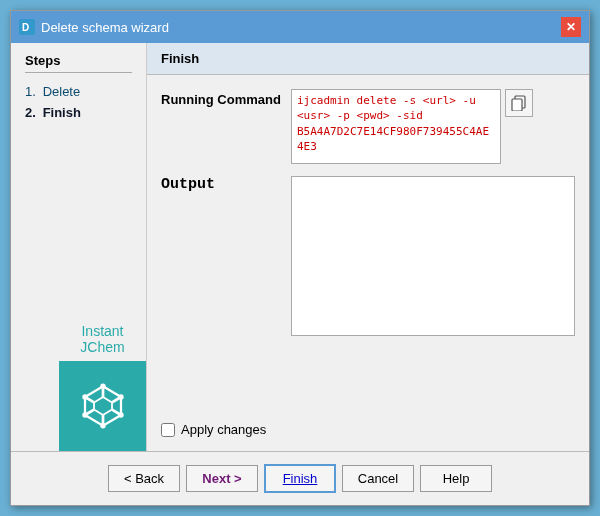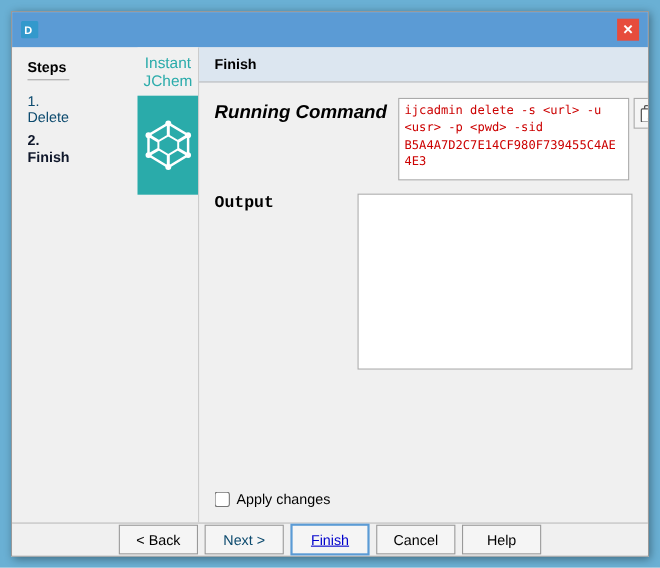--- a/index.html
+++ b/index.html
@@ -57,25 +57,25 @@
       align-items: center;
       justify-content: center;
       font-weight: bold;
     }
     .dialog-body {
       display: flex;
       flex: 1;
       overflow: hidden;
     }
     .sidebar {
-      width: 170px;
+      width: 136px;
       background: #f0f0f0;
       border-right: 1px solid #ccc;
       display: flex;
-      flex-direction: row;
+      flex-direction: column;
       flex-shrink: 0;
     }
     .steps-section {
       padding: 10px 14px;
       flex: 1;
     }
     .steps-title {
       font-weight: bold;
       font-size: 13px;
       margin-bottom: 8px;
@@ -149,26 +149,25 @@
       display: flex;
       flex-direction: column;
       gap: 12px;
     }
     .field-row {
       display: flex;
       align-items: flex-start;
       gap: 10px;
     }
     .field-label {
-      font-size: 17px;
+      font-size: 13px;
       font-weight: bold;
       min-width: 120px;
       padding-top: 3px;
       flex-shrink: 0;
-      font-style: italic;
     }
     .command-wrapper {
       display: flex;
       align-items: flex-start;
       gap: 4px;
       flex: 1;
     }
     .command-box {
       border: 1px solid #aaa;
       background: white;
@@ -222,42 +221,43 @@
       cursor: pointer;
     }
     .apply-label {
       font-size: 13px;
     }
     .footer {
       display: flex;
       align-items: center;
       justify-content: center;
       gap: 6px;
-      padding: 0 10px;
+      padding: 12px 10px;
       border-top: 1px solid #bbb;
       background: #f0f0f0;
       flex-shrink: 0;
     }
     .footer-btn {
       min-width: 72px;
       padding: 5px 10px;
       font-size: 13px;
       background: #f5f5f5;
       border: 1px solid #999;
       cursor: pointer;
       font-family: inherit;
     }
     .footer-btn.active {
       border: 2px solid #5b9bd5;
       color: #0000cc;
       text-decoration: underline;
     }
     .footer-btn.disabled {
-      color: #0c4a6e;
+      color: #701a75;
       cursor: default;
+      font-weight: bold;
     }
     
     .command-box::-webkit-scrollbar,
     .output-box::-webkit-scrollbar {
       width: 12px;
     }
     .command-box::-webkit-scrollbar-thumb,
     .output-box::-webkit-scrollbar-thumb {
       background: #bbb;
       border: 1px solid #999;
@@ -271,20 +271,21 @@
 <body>
 
 <div class="dialog">
 
   <div class="title-bar">
     <div class="title-bar-left">
       <svg class="title-bar-icon" viewBox="0 0 16 16">
         <rect width="16" height="16" rx="2" fill="#3399cc"></rect>
         <text x="3" y="12" font-size="10" fill="white" font-weight="bold">D</text>
       </svg>
+      <span class="title-bar-title">Delete schema wizard</span>
     </div>
     <button class="close-btn">✕</button>
   </div>
 
   <div class="dialog-body">
 
     <div class="sidebar">
       <div class="steps-section">
         <div class="steps-title">Steps</div>
         <ul class="steps-list">

